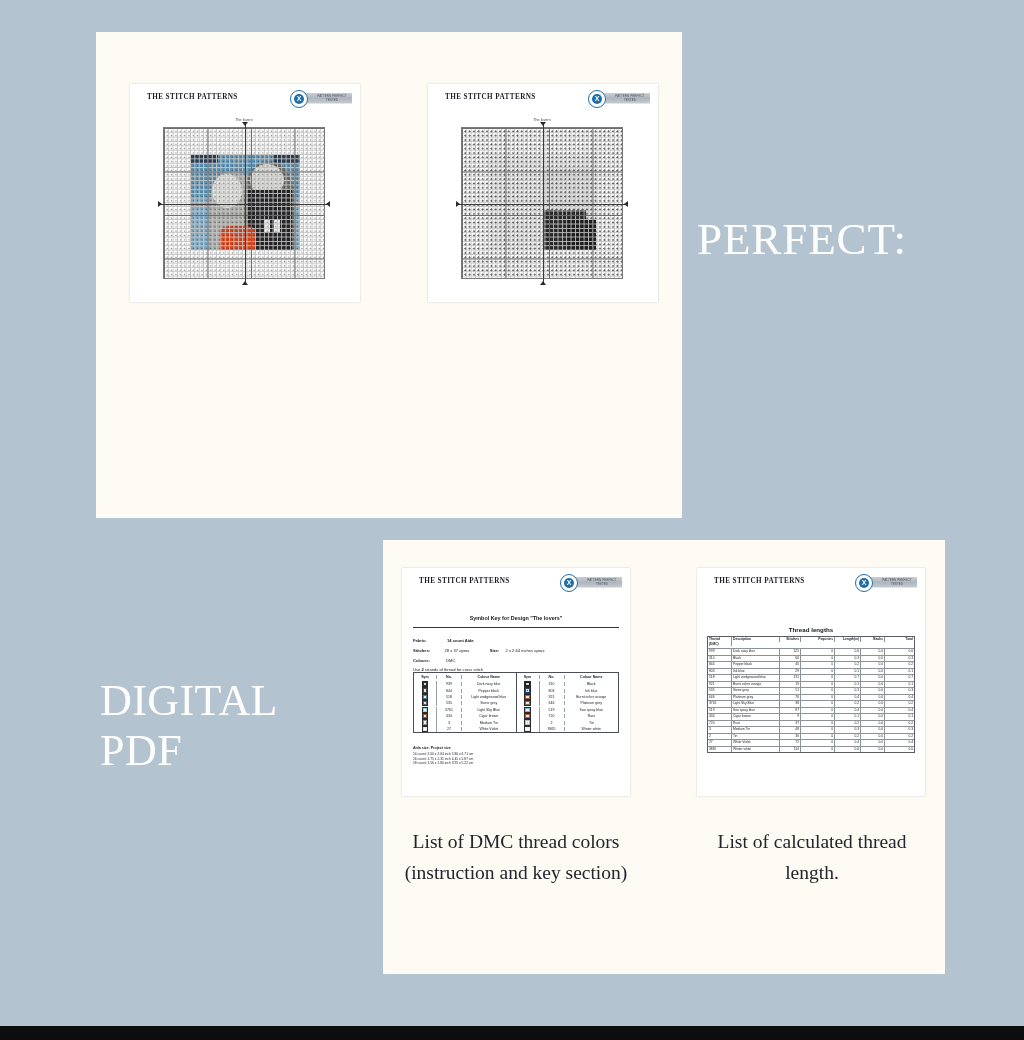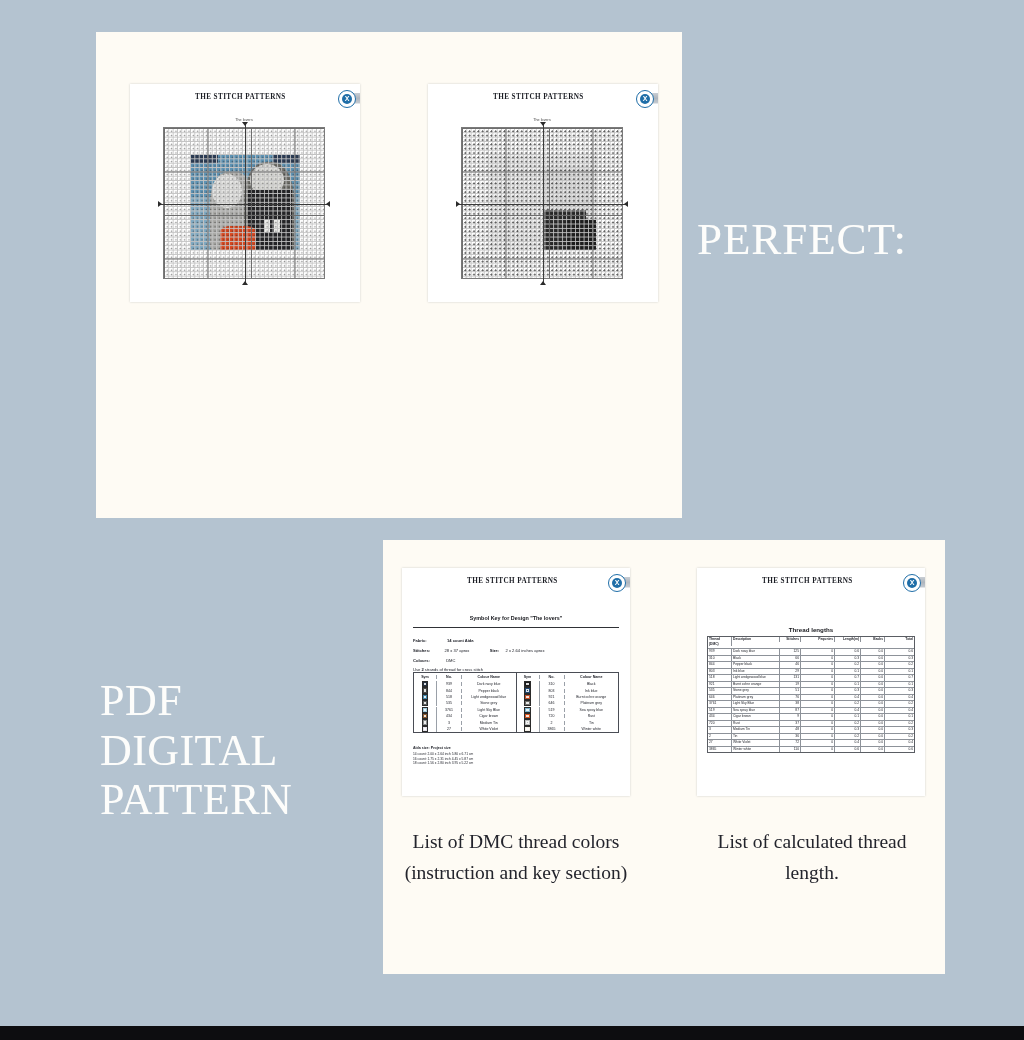--- a/index.html
+++ b/index.html
@@ -35,21 +35,21 @@
     position:absolute;background:#ffffff;
     box-shadow:0 0 2px rgba(60,70,80,.25);
     overflow:hidden;
   }
   #doc-1{left:130px;top:84px;width:230px;height:218px;}
   #doc-2{left:428px;top:84px;width:230px;height:218px;}
   #doc-3{left:402px;top:568px;width:228px;height:228px;}
   #doc-4{left:697px;top:568px;width:228px;height:228px;}
 
   .doc-head{
-    position:absolute;left:0;top:0;width:100%;height:26px;margin-left:48px;
+    position:absolute;left:0;top:0;width:100%;height:26px;
   }
   .doc-brand{
     position:absolute;left:17px;top:9px;
     font-family:"Liberation Serif", serif;
     font-size:7.2px;font-weight:700;letter-spacing:.055em;
     color:#1b1d24;white-space:nowrap;
   }
   
   .badge{position:absolute;right:8px;top:6px;width:62px;height:16px;}
   .badge .ribbon{
@@ -209,23 +209,22 @@
 
 <div class="stage">
 
   <div class="panel" id="panel-top"></div>
 
   <div class="panel" id="panel-bottom"></div>
 
   <div class="bigtitle" id="includes-title">PERFECT:</div>
 
   <div class="bigtitle" id="pdf-title">
+    <div>DIGITAL</div>
     <div>PDF</div>
-    <div>DIGITAL</div>
-    <div>PATTERN</div>
   </div>
 
   <div class="doc" id="doc-1">
     <div class="doc-head">
       <div class="doc-brand">THE STITCH PATTERNS</div>
       <div class="badge">
         <div class="ribbon">
           <span>
             <em style="font-style:normal;display:block">PATTERN PERFECT</em>
             <em style="font-style:normal;display:block">TESTED</em>

